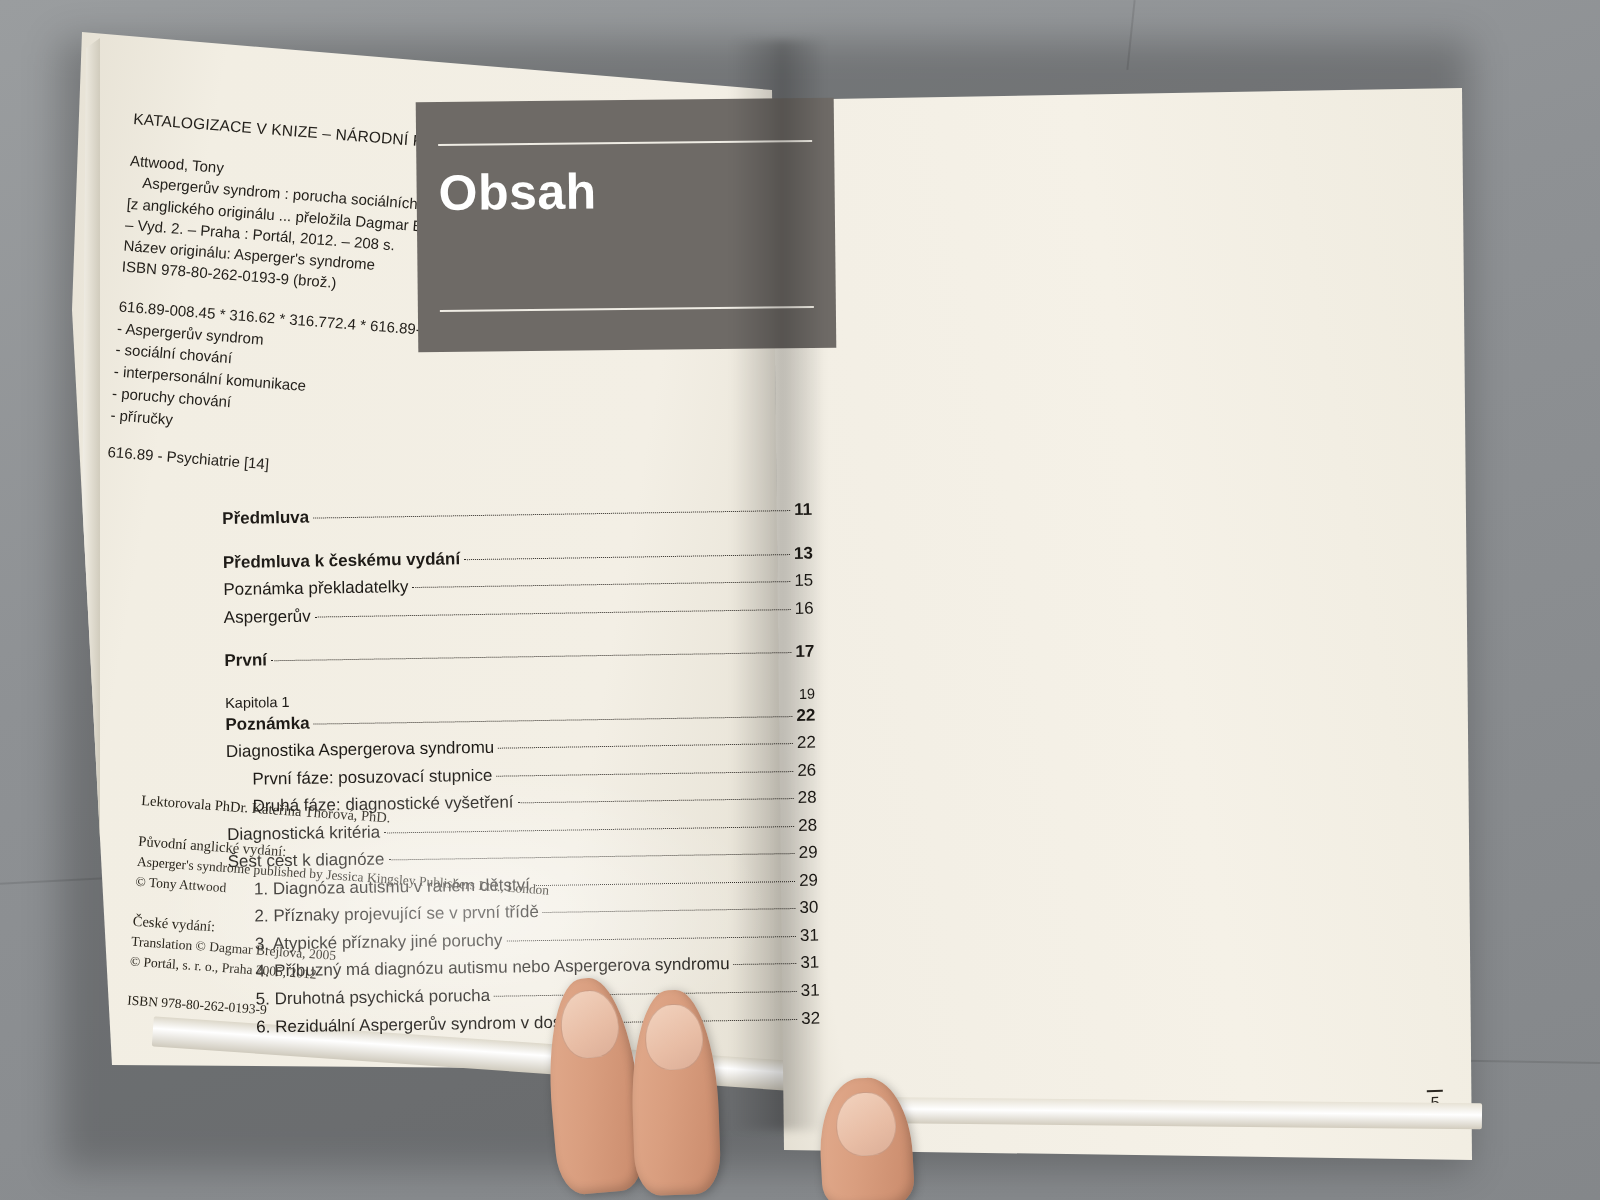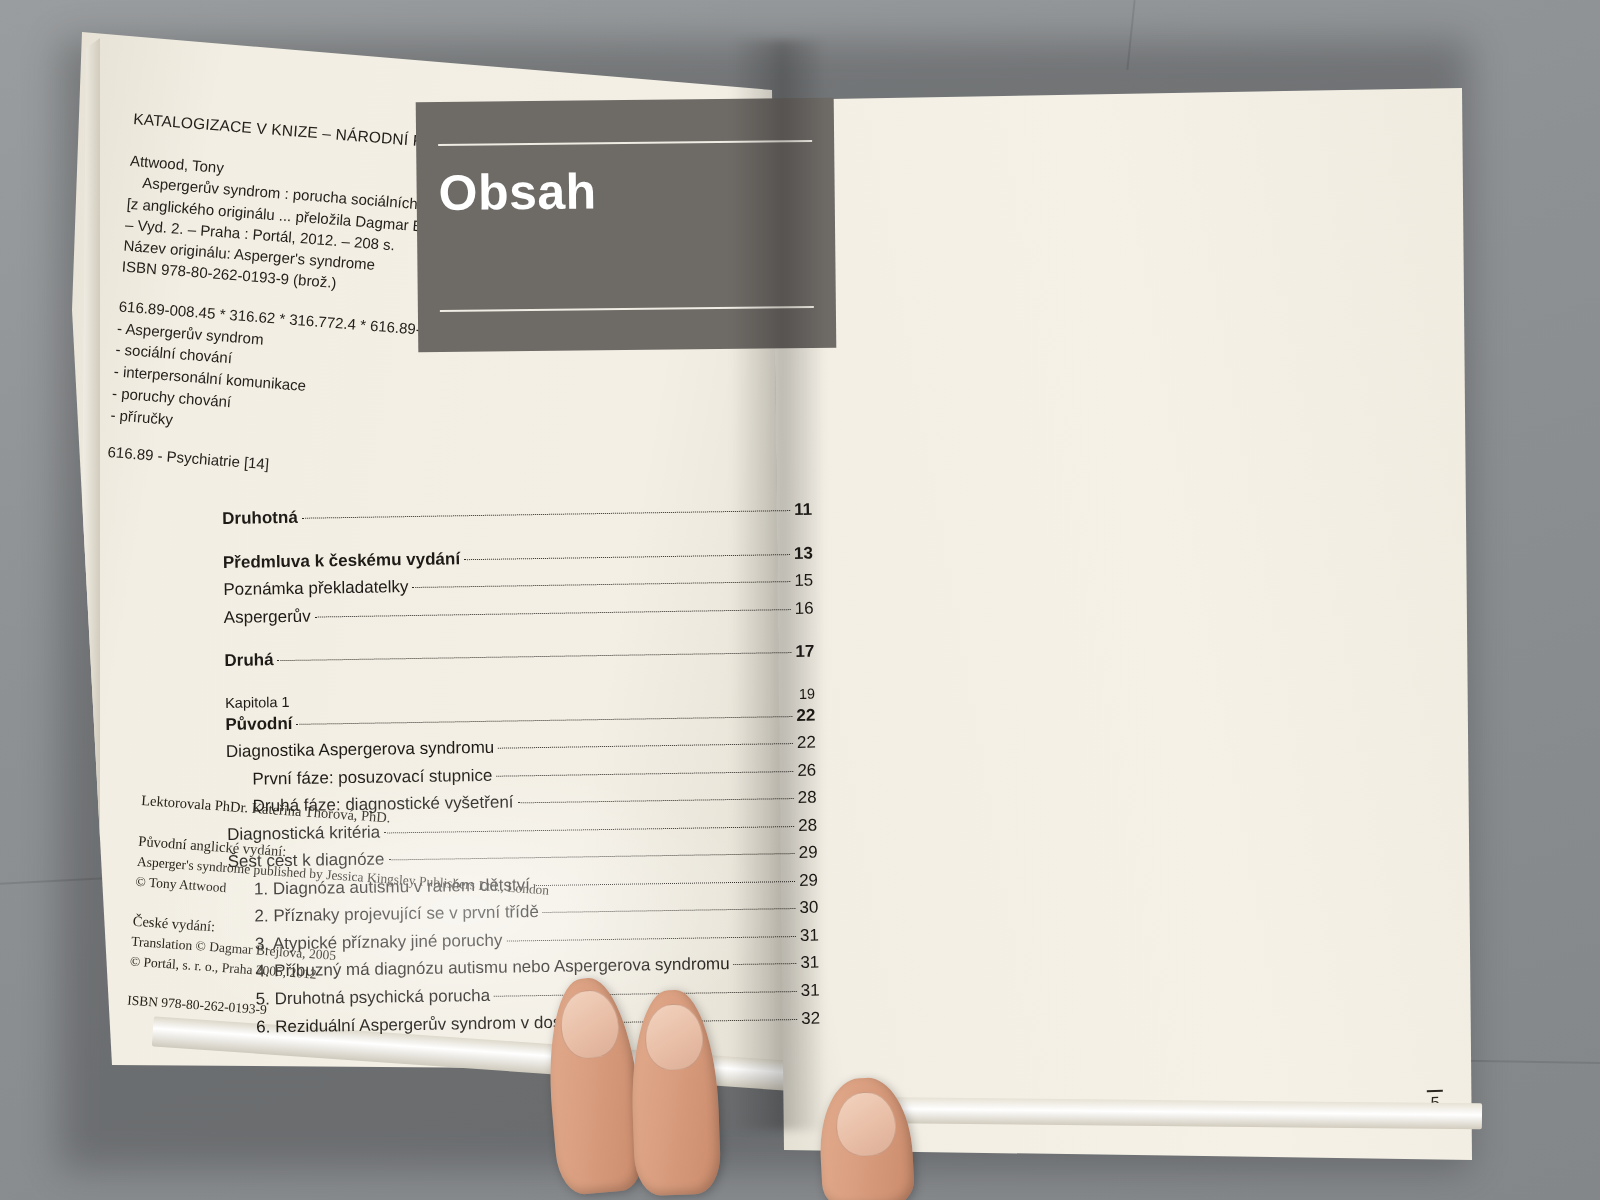--- a/index.html
+++ b/index.html
@@ -330,21 +330,21 @@
 
     <div id="obsah-box">
       <div class="rule top"></div>
       <div class="rule bottom"></div>
       <div id="obsah-title">Obsah</div>
     </div>
 
     <div id="toc">
 
       <div class="toc-row bold">
-        <span class="lbl">Druhotná</span>
+        <span class="lbl">Předmluva</span>
         <span class="dots"></span>
         <span class="pg">11</span>
       </div>
 
       <div class="toc-row bold gap">
         <span class="lbl">Předmluva k českému vydání</span>
         <span class="dots"></span>
         <span class="pg">13</span>
       </div>
 
@@ -354,33 +354,33 @@
         <span class="pg">15</span>
       </div>
 
       <div class="toc-row">
         <span class="lbl">Aspergerův</span>
         <span class="dots"></span>
         <span class="pg">16</span>
       </div>
 
       <div class="toc-row bold gap">
-        <span class="lbl">Druhá</span>
+        <span class="lbl">První</span>
         <span class="dots"></span>
         <span class="pg">17</span>
       </div>
 
       <div class="toc-chapter-label">
         <span class="lbl">Kapitola 1</span>
         <span class="dots"></span>
         <span class="pg">19</span>
       </div>
 
       <div class="toc-row bold">
-        <span class="lbl">Původní</span>
+        <span class="lbl">Poznámka</span>
         <span class="dots"></span>
         <span class="pg">22</span>
       </div>
 
       <div class="toc-row">
         <span class="lbl">Diagnostika Aspergerova syndromu</span>
         <span class="dots"></span>
         <span class="pg">22</span>
       </div>
 

